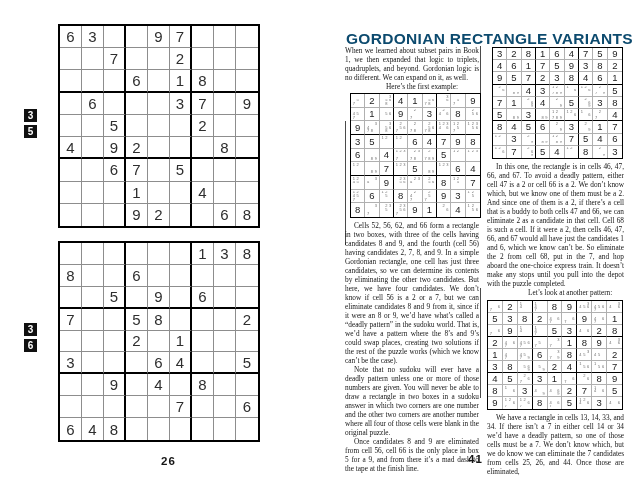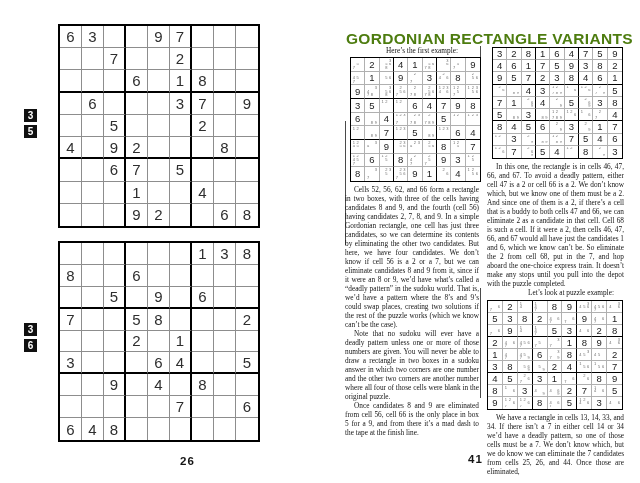--- a/index.html
+++ b/index.html
@@ -43,26 +43,26 @@
   
   .tab{position:absolute;left:24px;display:flex;flex-direction:column;gap:3px;}
   #tab35{top:109px}
   #tab36{top:323px}
   .tabbox{width:13px;height:13px;background:#101010;color:#fff;text-align:center;
           font:700 10px/13px "Liberation Sans",sans-serif;}
 
   
   .pagenum{position:absolute;font:700 11.5px/1 "Liberation Sans",sans-serif;color:#141414;
            letter-spacing:1px;}
-  #pn26{left:180px;top:456px}
+  #pn26{left:161px;top:456px}
   #pn27{left:468px;top:454px}
 
   
   #title{position:absolute;left:346px;top:21px;width:286px;text-align:center;white-space:nowrap;
-         font:800 15.5px/1 "Liberation Sans",sans-serif;letter-spacing:.3px;color:#4d7c0f;}
+         font:800 15.5px/1 "Liberation Sans",sans-serif;letter-spacing:.3px;color:#0c4a6e;}
   .col{position:absolute;}
   #col1{left:345px;top:46px;width:134px;}
   #col2{left:487px;top:45px;width:137px;}
   .col p{margin:0;text-indent:9px;text-align:justify;color:#151515;
          font:400 7.3px/9px "Liberation Serif",serif;}
   .col p.flush{text-indent:0;}
   .col p.lead{margin-bottom:0;margin-left:32px;}
 
   
   .vrule{position:absolute;width:1px;background:#4a4a4a;}
@@ -253,20 +253,21 @@
 
   <div class="pagenum" id="pn26">26</div>
 
   <h1 id="title">GORDONIAN RECTANGLE VARIANTS</h1>
 
   <div class="vrule" id="rule1"></div>
   <div class="vrule" id="rule2"></div>
   <div class="vrule" id="rule3"></div>
 
   <div class="col" id="col1">
+    <p class="flush">When we learned about subset pairs in Book 1, we then expanded that logic to triplets, quadruplets, and beyond. Gordonian logic is no different. We can expand on it, as well.</p>
     <p class="lead">Here’s the first example:</p>
     <div class="grid grid-ex" id="gex1">
         <div class="cell r0 c0">
           <div class="cands">
             <span></span>
             <span></span>
             <span></span>
             <span></span>
             <span>5</span>
             <span></span>
@@ -1292,21 +1293,21 @@
             <span></span>
             <span></span>
             <span></span>
             <span></span>
             <span>9</span>
           </div>
         </div>
         <div class="cell r8 c8 given">3</div>
       </div>
     <p>In this one, the rectangle is in cells 46, 47, 66, and 67. To avoid a deadly pattern, either cell 47 is a 2 or cell 66 is a 2. We don’t know which, but we know one of them must be a 2. And since one of them is a 2, if there’s a cell that is a buddy to both cells 47 and 66, we can eliminate 2 as a candidate in that cell. Cell 68 is such a cell. If it were a 2, then cells 46, 47, 66, and 67 would all have just the candidates 1 and 6, which we know can’t be. So eliminate the 2 from cell 68, put in the 7, and hop aboard the one-choice express train. It doesn’t make any stops until you pull into the depot with the puzzle completed.</p>
-    <p class="lead">Let’s look at puzzle example:</p>
+    <p class="lead">Let’s look at another pattern:</p>
     <div class="grid grid-ex" id="gex3">
         <div class="cell r0 c0">
           <div class="cands">
             <span></span>
             <span></span>
             <span></span>
             <span></span>
             <span></span>
             <span>6</span>
             <span>7</span>

